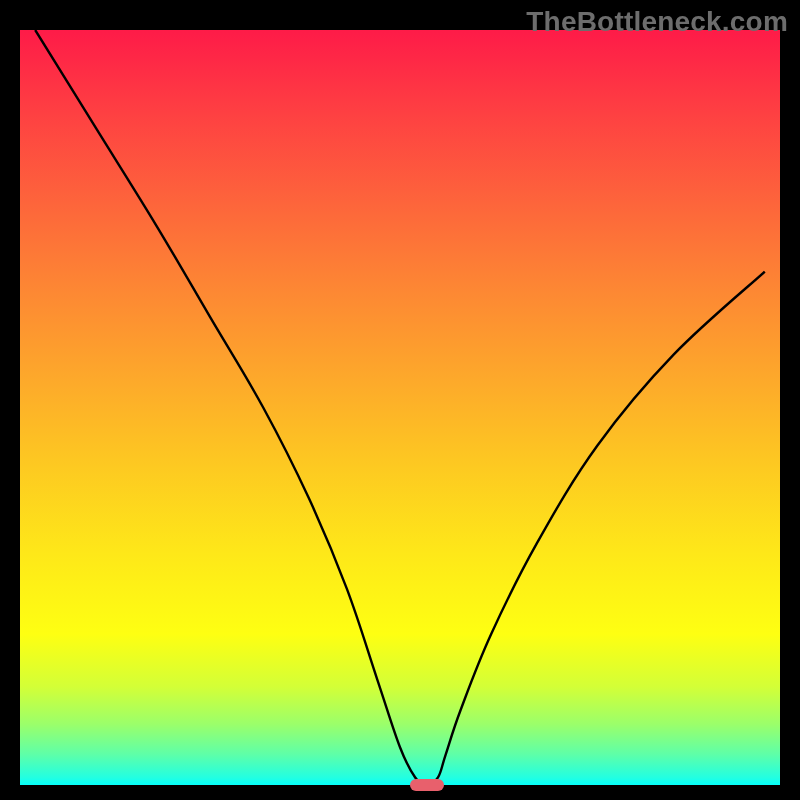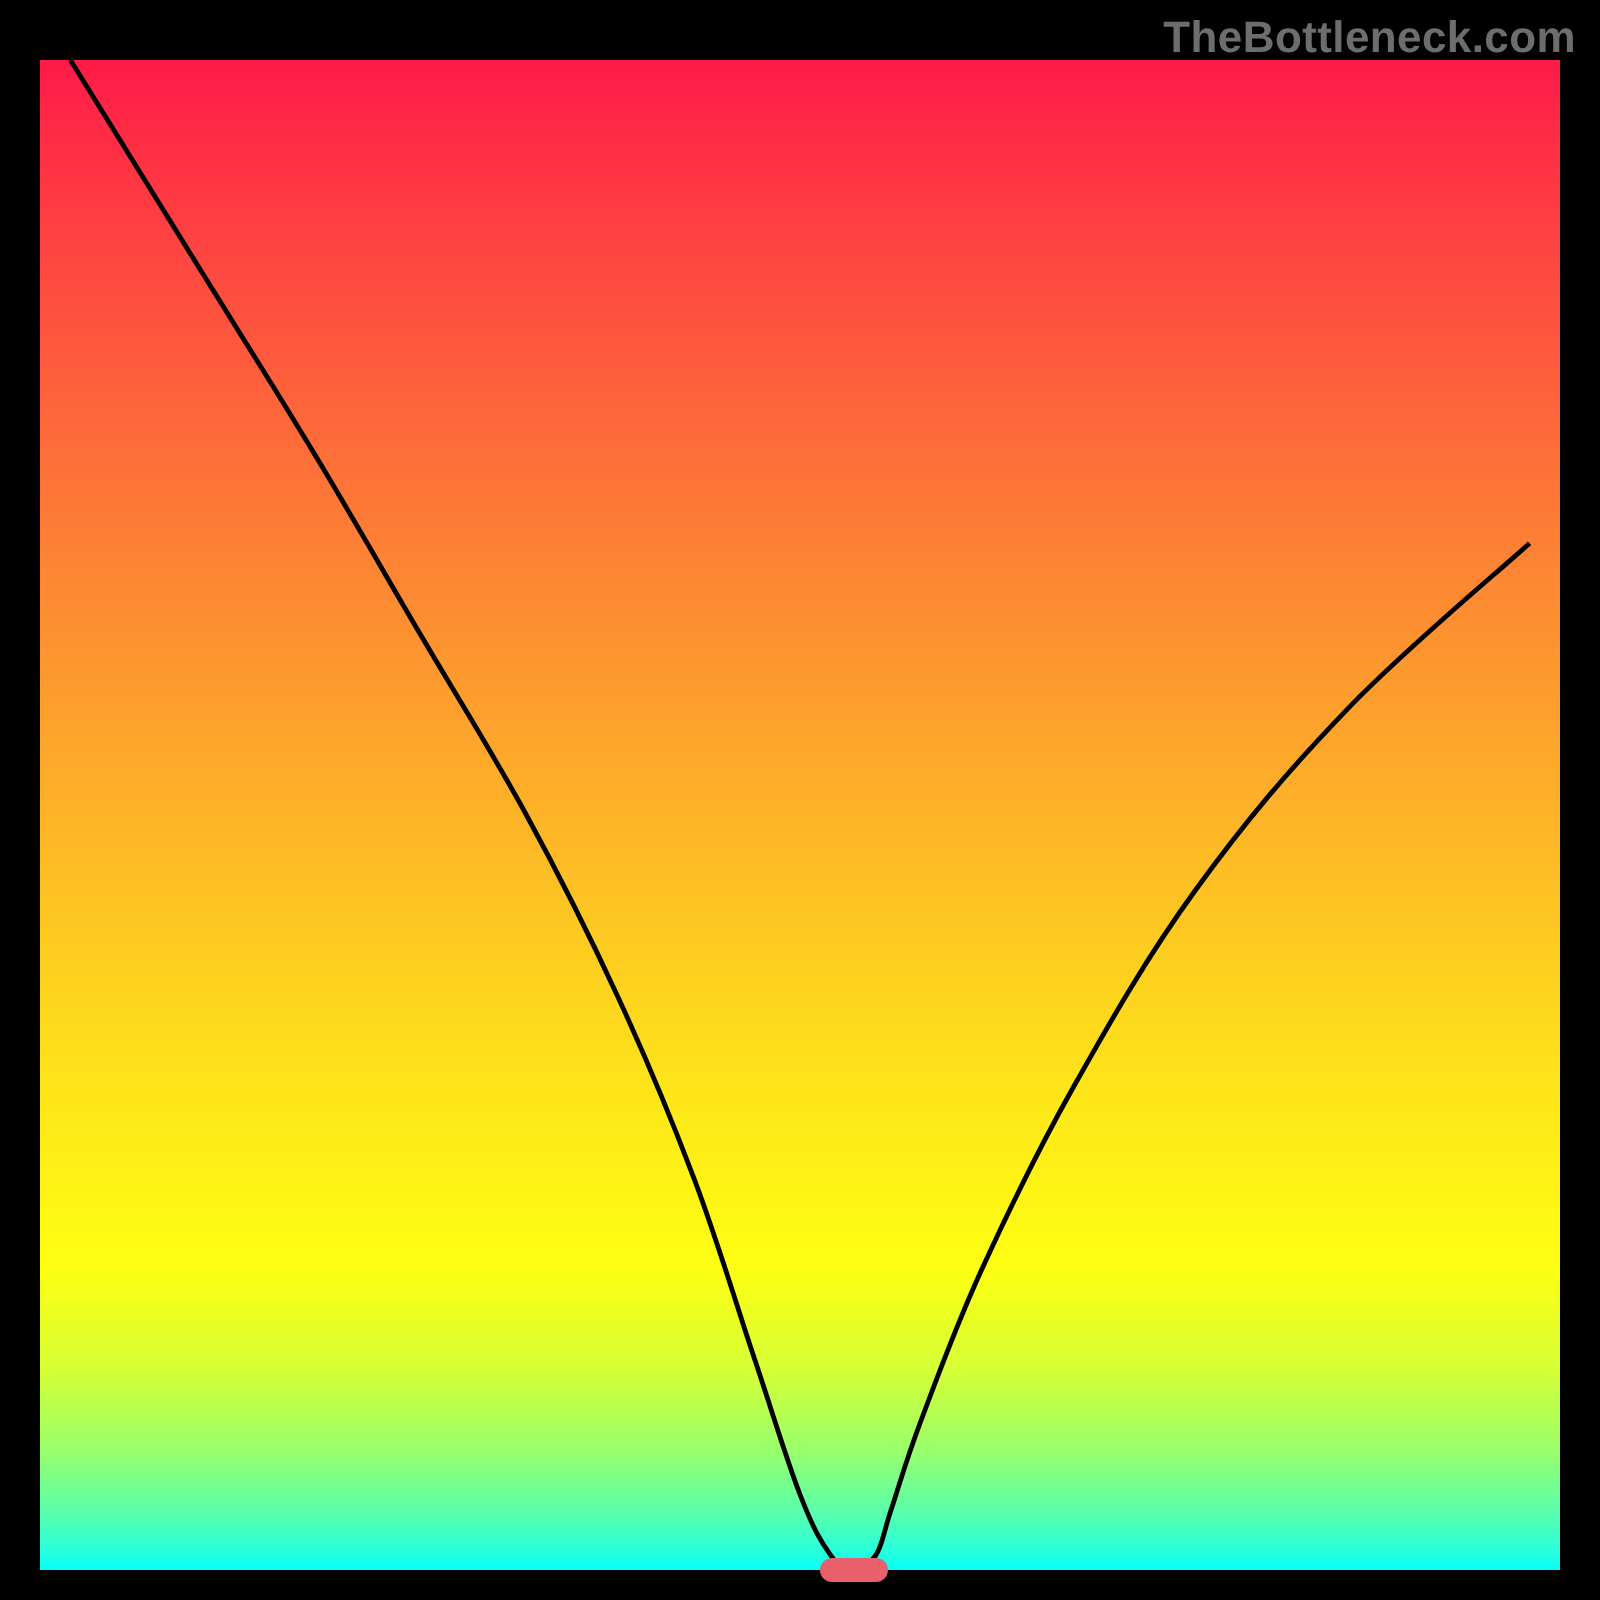--- a/index.html
+++ b/index.html
@@ -15,21 +15,21 @@
     position: relative;
     width: 800px;
     height: 800px;
     background: #000;
   }
   .watermark {
     position: absolute;
     top: 6px;
     right: 12px;
     color: #6d6d6d;
-    font-size: 22px;
+    font-size: 28px;
     font-weight: 600;
     z-index: 20;
     letter-spacing: 0.2px;
   }
   .plot-area {
     position: absolute;
     left: 20px;
     top: 30px;
     width: 760px;
     height: 755px;

